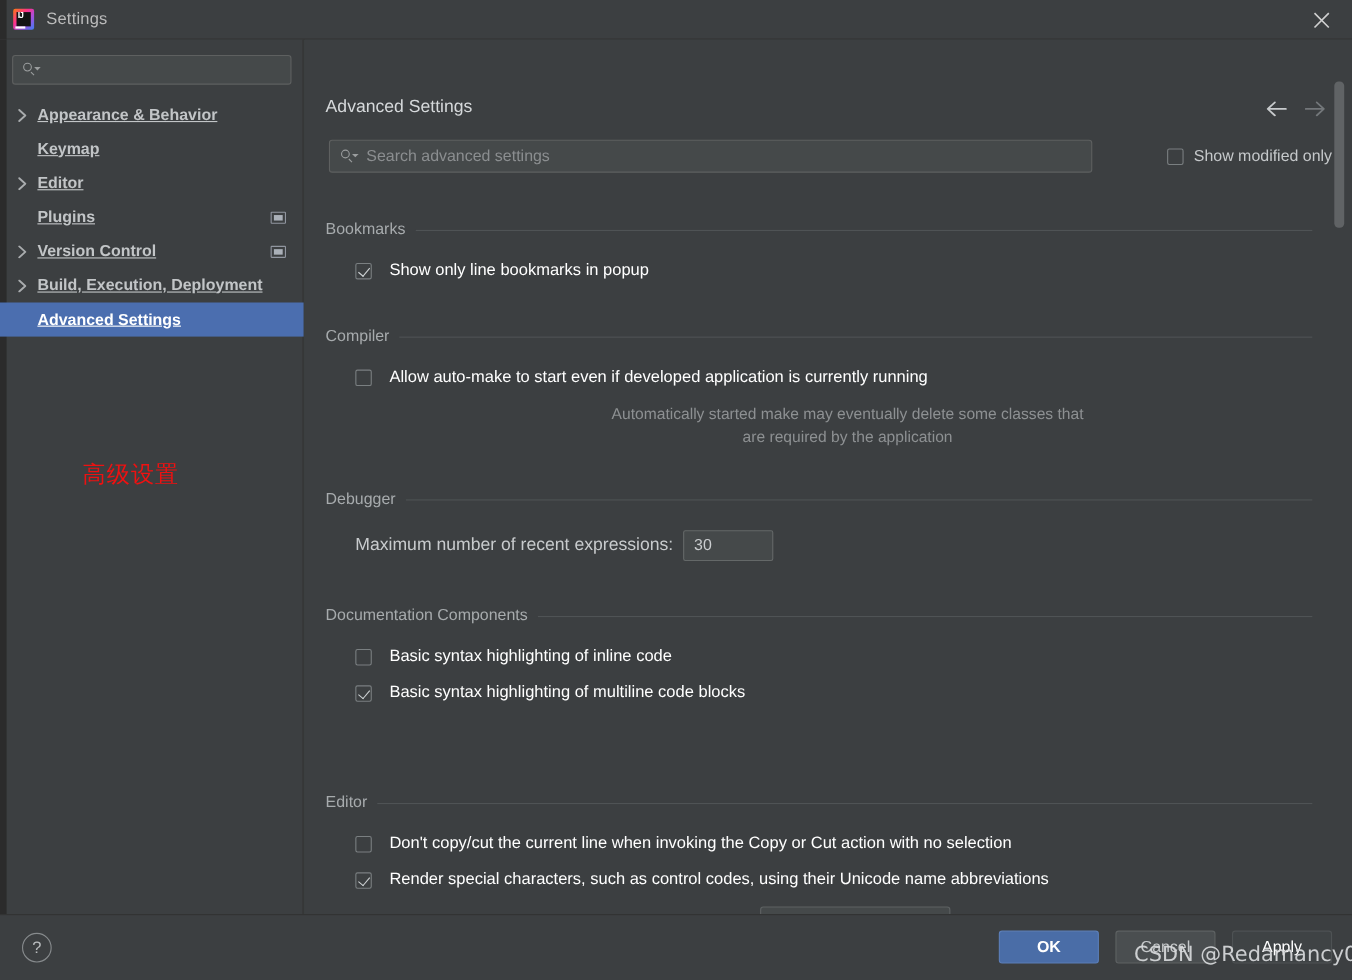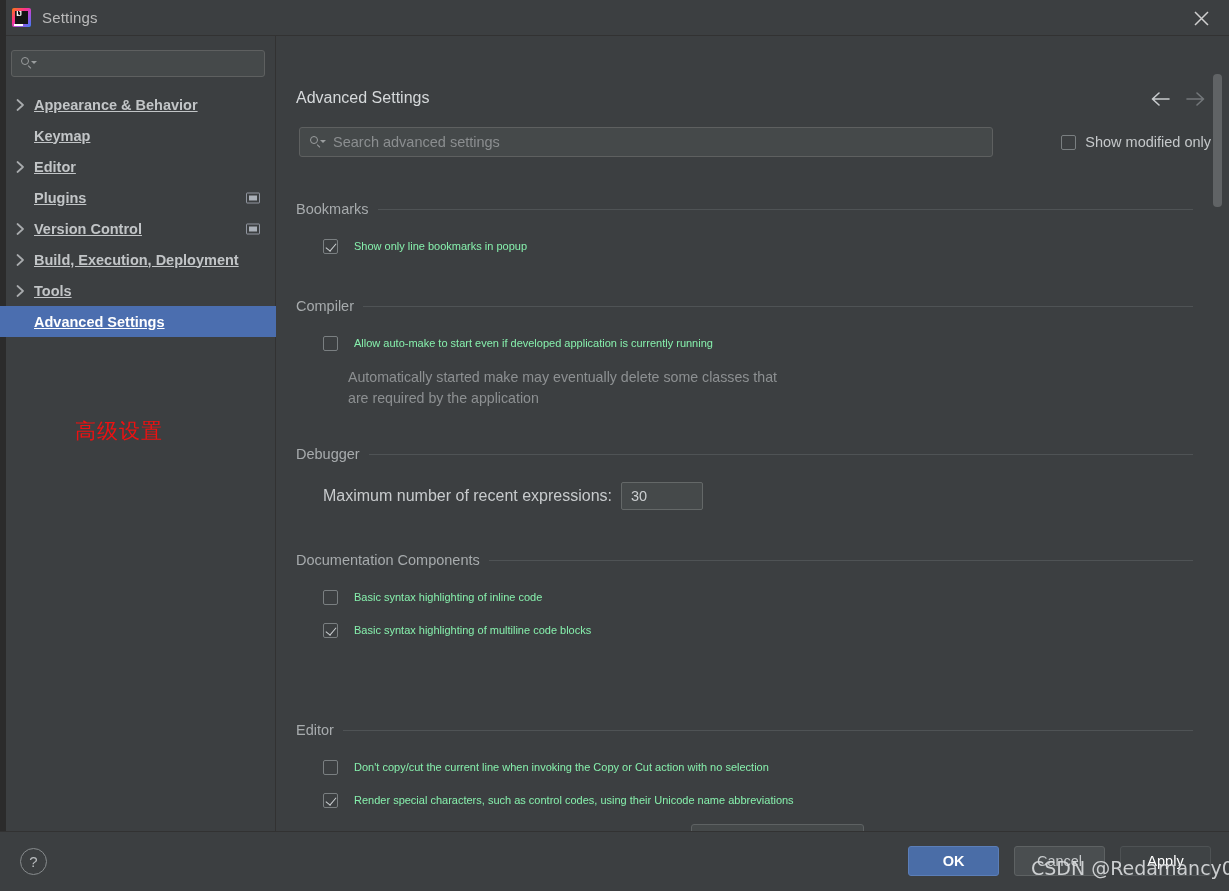--- a/index.html
+++ b/index.html
@@ -267,20 +267,21 @@
     border-bottom: 1.8px solid #cdd1d3;
     transform: rotate(40deg);
   }
 
   
   #content {
     position: absolute;
     left: 0; top: 140px;
     width: 952px;
     height: 655px;
+    text-align: center;
   }
   .group { position: absolute; left: 19px; width: 897px; }
   .group-header {
     position: relative;
     height: 18px;
     display: flex;
     align-items: center;
   }
   .group-header .gtitle {
     color: #a7abad;
@@ -294,22 +295,22 @@
     background: #4f5355;
   }
   .opt-row {
     display: flex;
     align-items: flex-start;
     gap: 16px;
     padding-left: 27px;
   }
   .opt-row .cbx { margin-top: 2px; }
   .opt-label {
-    color: #86efac;
-    font-size: 11px;
+    color: #ffffff;
+    font-size: 15px;
     line-height: 18px;
     white-space: nowrap;
   }
   .opt-sub {
     color: #8d9092;
     font-size: 14.2px;
     line-height: 21px;
     padding-left: 52px;
     white-space: nowrap;
   }
@@ -487,28 +488,20 @@
           <div class="badge"></div>
         </div>
         <div class="tree-row">
           <div class="chevron">
             <svg width="9" height="12" viewBox="0 0 9 12">
               <path d="M1.5 1 L7 6 L1.5 11" stroke="currentColor" stroke-width="1.7" fill="none" stroke-linecap="round" stroke-linejoin="round"></path>
             </svg>
           </div>
           <div class="tl">Build, Execution, Deployment</div>
         </div>
-        <div class="tree-row">
-          <div class="chevron">
-            <svg width="9" height="12" viewBox="0 0 9 12">
-              <path d="M1.5 1 L7 6 L1.5 11" stroke="currentColor" stroke-width="1.7" fill="none" stroke-linecap="round" stroke-linejoin="round"></path>
-            </svg>
-          </div>
-          <div class="tl">Tools</div>
-        </div>
         <div class="tree-row selected">
           <div class="chevron"></div>
           <div class="tl">Advanced Settings</div>
         </div>
       </div>
 
     <div id="sidebar-note">高级设置</div>
   </div>
 
   <div id="main">

